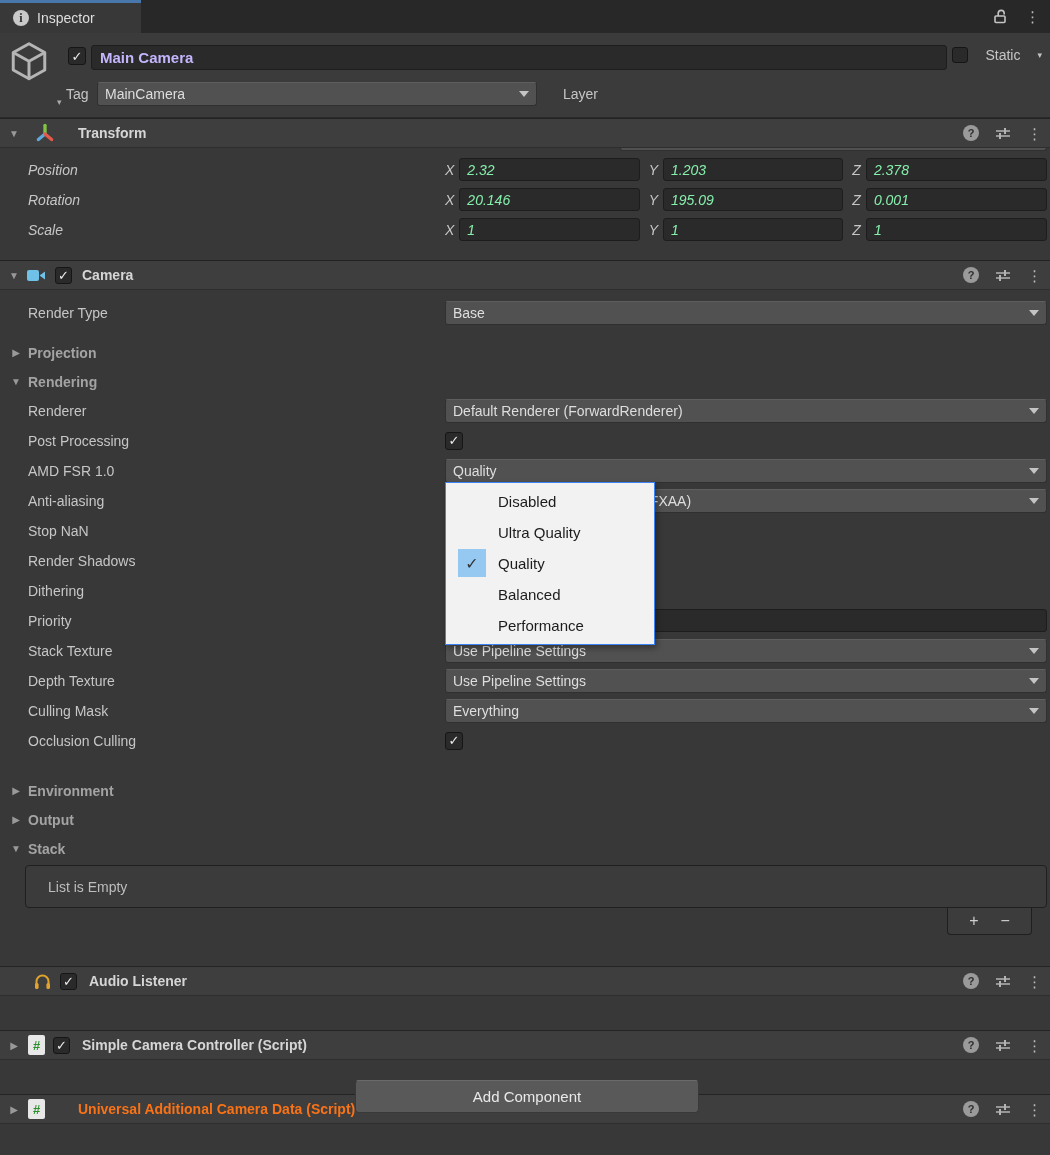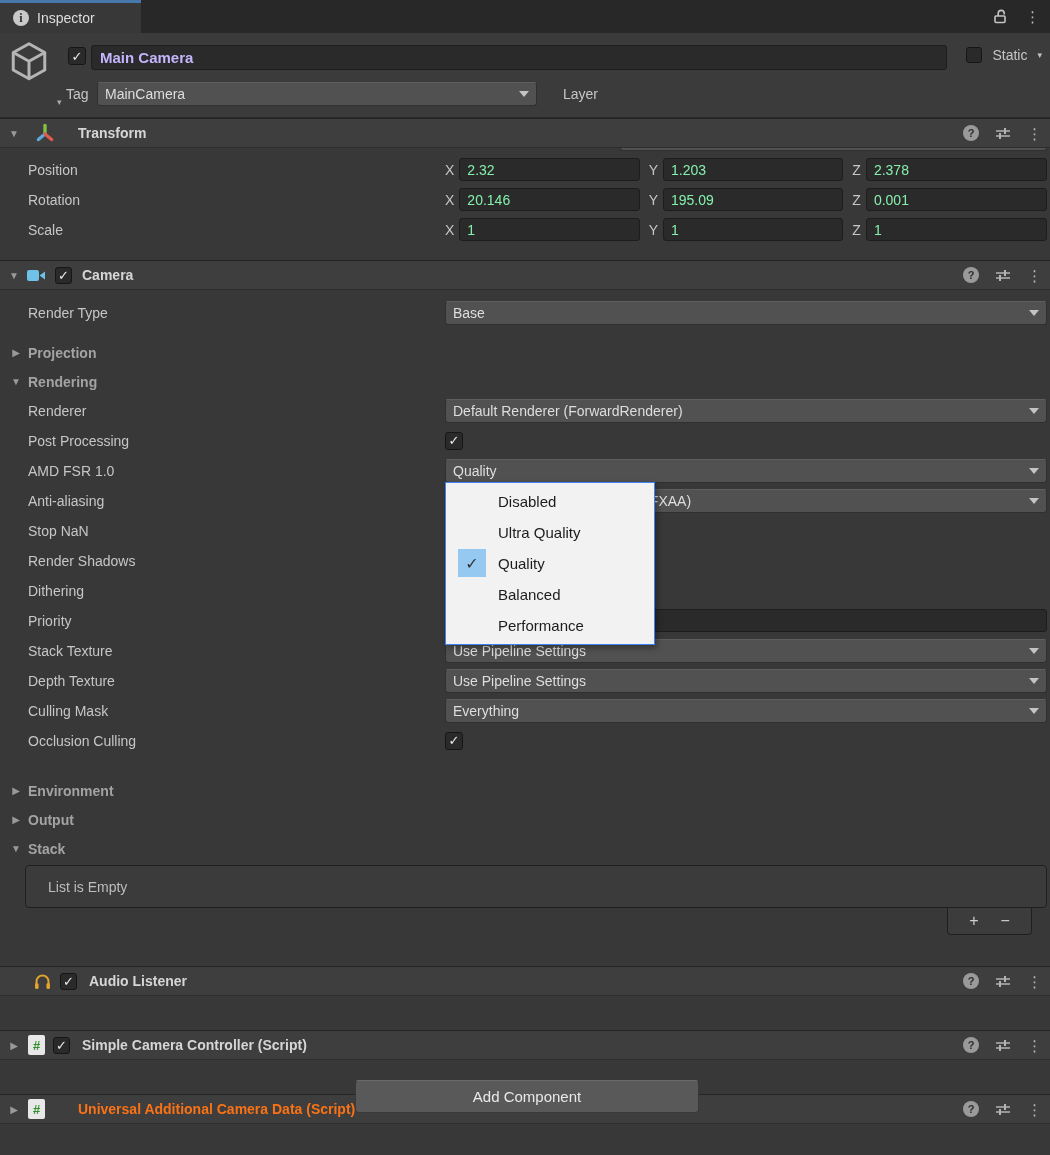--- a/index.html
+++ b/index.html
@@ -34,21 +34,21 @@
   .cb {
     width:18px; height:18px; background:#2a2a2a; border:1px solid #161616; border-radius:3px;
     display:flex; align-items:center; justify-content:center; color:#ececec; font-size:13px; flex:0 0 auto;
   }
   #go-active { left:68px; top:14px; }
   #go-name {
     left:91px; top:12px; width:856px; height:25px; background:#2a2a2a; border:1px solid #1d1d1d;
     border-radius:3px; display:flex; align-items:center; padding-left:8px;
     color:#c4b5fd; font-weight:bold; font-size:15px;
   }
-  #go-static { right:8px; top:14px; display:flex; align-items:center; gap:10px; }
+  #go-static { right:8px; top:14px; display:flex; align-items:center; gap:17px; }
   #go-static .cb { width:16px; height:16px; }
   .small-arrow { font-size:9px; color:#c2c2c2; }
   #tag-label { left:66px; top:53px; color:#c6c6c6; }
   #layer-label { left:563px; top:53px; color:#c6c6c6; }
   .dropdown {
     background:#515151; border:1px solid #303030; border-top-color:#5e5e5e; border-radius:3px;
     height:24px; display:flex; align-items:center; padding:0 22px 0 7px;
     color:#dedede; font-size:14px; position:relative; white-space:nowrap; overflow:hidden;
   }
   .dd-arrow {
@@ -87,21 +87,21 @@
   .triple { flex:1; display:flex; gap:9px; margin-right:3px; }
   .axis { flex:1; display:flex; align-items:center; gap:5px; }
   .axis-letter { color:#c6c6c6; }
   .axis .textfield { flex:1; }
 
   .fold-row { display:flex; align-items:center; height:25px; padding-left:10px; }
   .fold-row .bold { font-weight:bold; color:#a3a3a3; margin-left:6px; }
 
   
   #transform-section { top:118px; left:0; width:1050px; }
-  #transform-section .rows { padding-top:9px; }
+  #transform-section .rows { padding-top:9px;font-style:italic; }
 
   
   #camera-section { top:260px; left:0; width:1050px; }
   .mt10 { margin-top:10px; } .mt15 { margin-top:15px; } .mt4 { margin-top:4px; } .mt25 { margin-top:25px; }
   #stack-list {
     margin:4px 3px 0 25px; height:43px; background:#3b3b3b; border:1px solid #1f1f1f; border-radius:4px;
     display:flex; align-items:center; padding-left:22px; color:#bdbdbd;
   }
   #stack-footer {
     margin:0 18px 0 auto; width:85px; height:27px; background:#3c3c3c;

